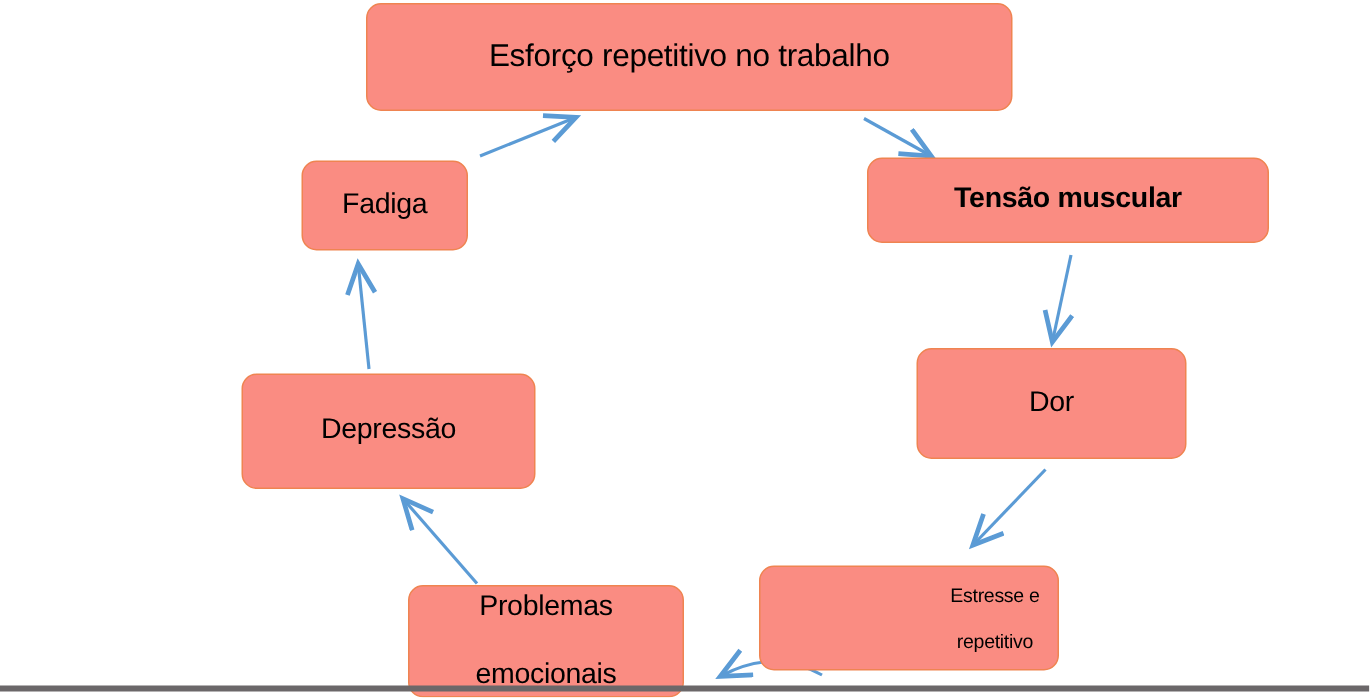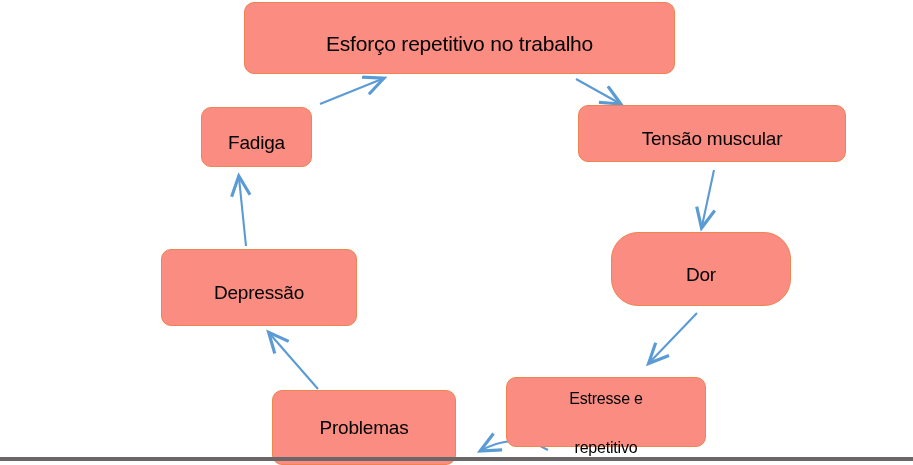--- a/index.html
+++ b/index.html
@@ -28,26 +28,25 @@
     justify-content: center;
     text-align: center;
     color: #000000;
     font-family: "Liberation Sans", sans-serif;
     line-height: 1.18;
     letter-spacing: -0.2px;
   }
   .node span {
     display: block;
     padding: 0 6px;
-    margin-top: 12px;
   }
   #node-esforco  { left: 244px; top: 2px;   width: 431px; height: 72px;  font-size: 21px; }
-  #node-tensao   { left: 578px; top: 105px; width: 268px; height: 57px;  font-size: 19px; }
-  #node-dor      { left: 611px; top: 232px; width: 180px; height: 74px;  font-size: 19px; border-radius: 27px; }
-  #node-estresse { left: 506px; top: 377px; width: 200px; height: 70px;  font-size: 16px; }
+  #node-tensao   { left: 578px; top: 105px; width: 268px; height: 57px;  font-size: 19px; font-weight: bold; }
+  #node-dor      { left: 611px; top: 232px; width: 180px; height: 74px;  font-size: 19px; }
+  #node-estresse { left: 506px; top: 377px; width: 200px; height: 70px;  font-size: 13px; justify-content: flex-end; }
   #node-problemas{ left: 272px; top: 390px; width: 184px; height: 75px;  font-size: 19px; }
   #node-depressao{ left: 161px; top: 249px; width: 196px; height: 77px;  font-size: 19px; }
   #node-fadiga   { left: 201px; top: 107px; width: 111px; height: 60px;  font-size: 19px; }
 
   #arrow-layer {
     position: absolute;
     left: 0;
     top: 0;
     width: 913px;
     height: 465px;
@@ -100,20 +99,21 @@
   <div class="node" id="node-estresse">
     <span>
       <span>Estresse e</span><br>
       <span>repetitivo</span>
     </span>
   </div>
 
   <div class="node" id="node-problemas">
     <span>
       <span>Problemas</span><br>
+      <span>emocionais</span>
     </span>
   </div>
 
   <div class="node" id="node-depressao">
     <span>Depressão</span>
   </div>
 
   <div class="node" id="node-fadiga">
     <span>Fadiga</span>
   </div>

